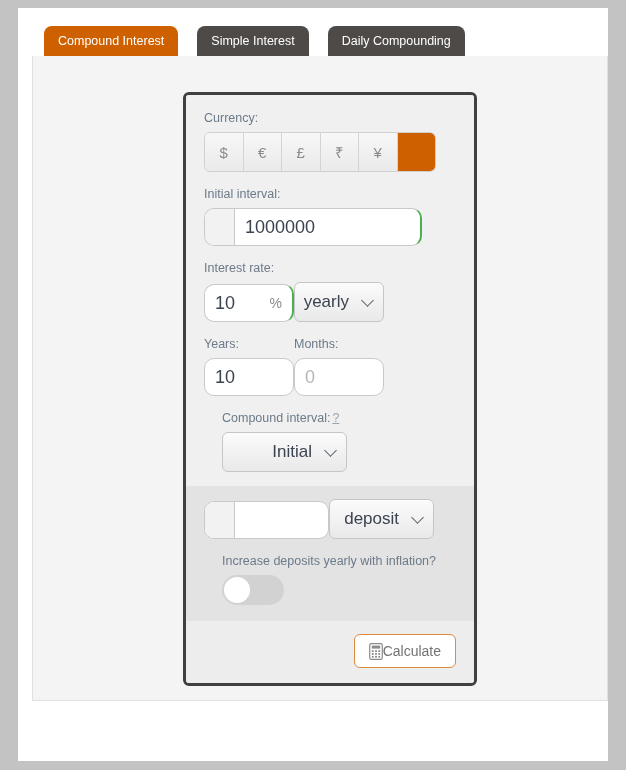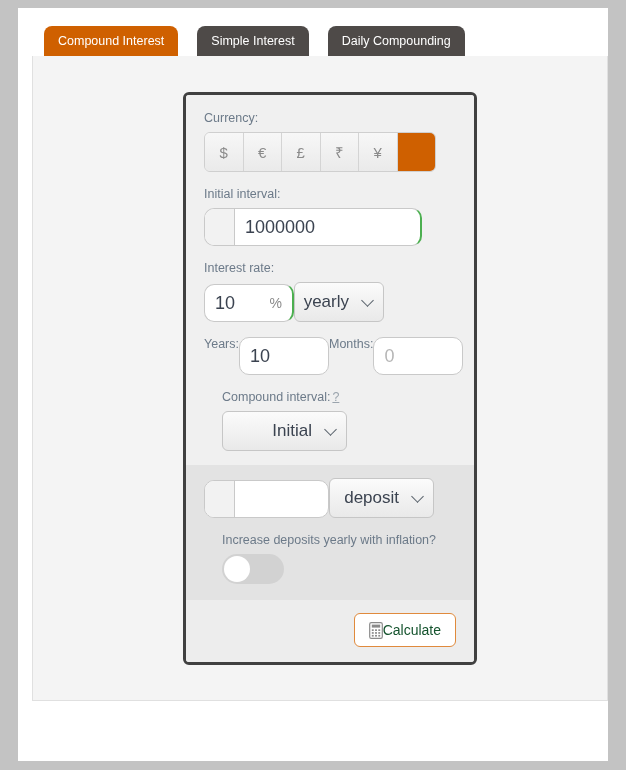--- a/index.html
+++ b/index.html
@@ -176,21 +176,21 @@
   .txt-input::placeholder { color: #b6b6b6; }
   .suffix {
     display: flex;
     align-items: center;
     padding-right: 10px;
     font-size: 14px;
     color: #8a8a8a;
   }
 
   .row { display: flex; align-items: flex-end; }
-  .col { display: flex; flex-direction: row; }
+  .col { display: flex; flex-direction: column; }
 
   
   .sel-wrap {
     position: relative;
     height: 40px;
     border: 1px solid #c6c6c6;
     border-radius: 6px;
     background: linear-gradient(#fbfbfb, #e9e9e9);
     display: flex;
     align-items: center;
@@ -235,21 +235,21 @@
 
   
   .calc-btn {
     display: inline-flex;
     align-items: center;
     height: 34px;
     padding: 0 14px;
     border: 1.6px solid #e08a3c;
     border-radius: 6px;
     background: #ffffff;
-    color: #14532d;
+    color: #737373;
     font-size: 14px;
     cursor: pointer;
     font-family: "Liberation Sans", sans-serif;
   }
   .calc-icon { width: 14px; height: 17px; display: block; }
 </style>
 </head>
 <body>
 
 <div id="page">

